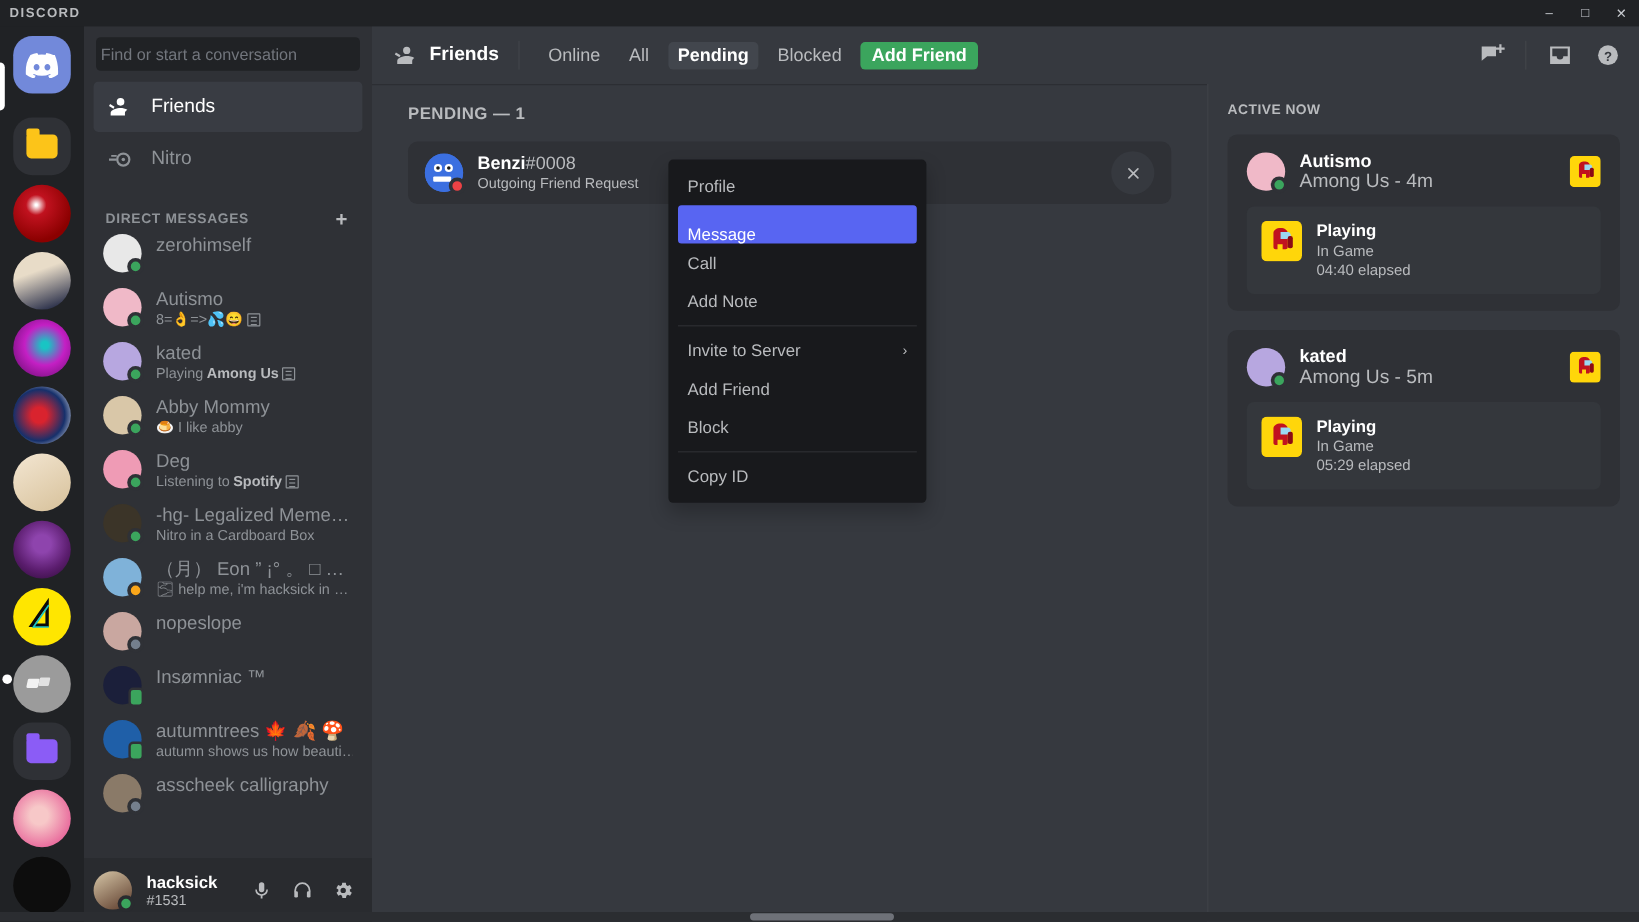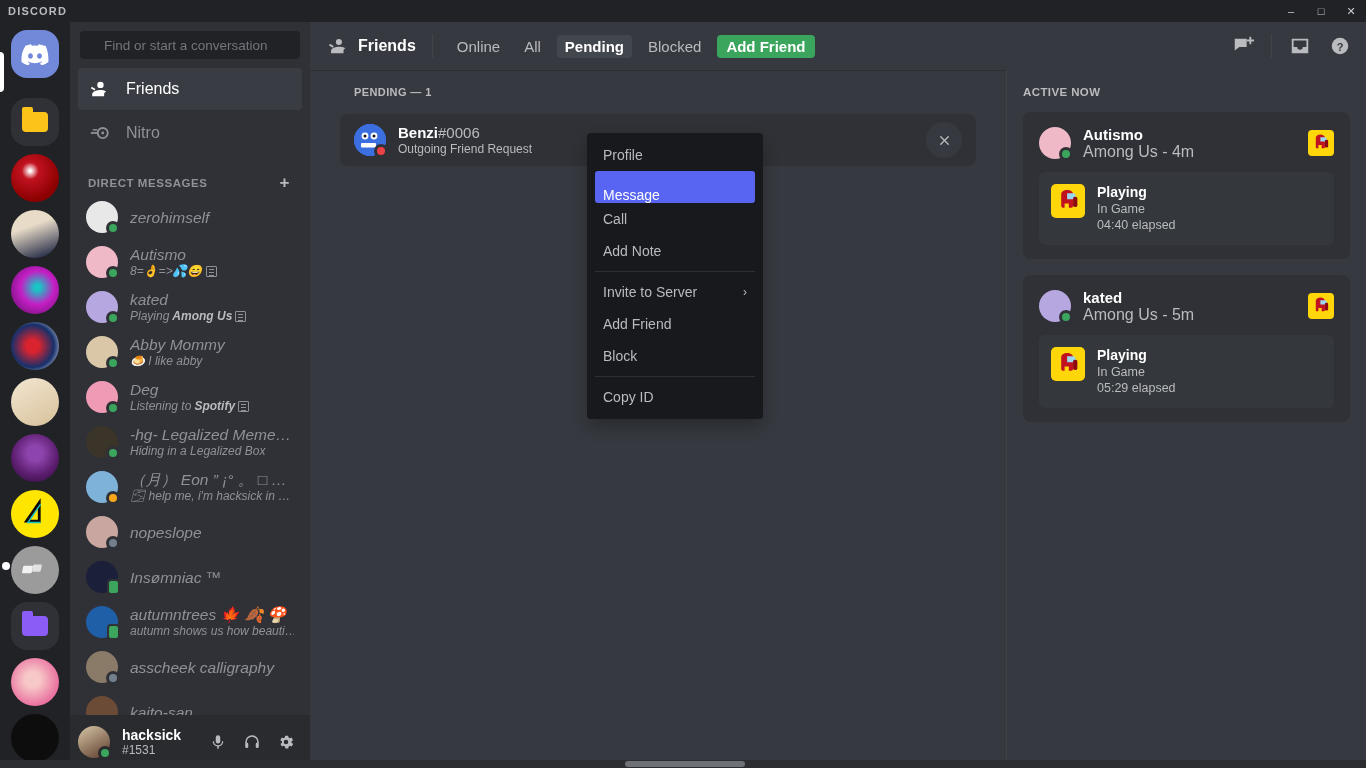--- a/index.html
+++ b/index.html
@@ -58,40 +58,40 @@
   .dlogo { width: 28px; height: 21px; }
 
   
   .sidebar {
     position: absolute; left: 70px; top: 22px; width: 240px; height: 746px;
     background: #2f3136; display: flex; flex-direction: column;
   }
   .search-wrap { height: 46px; display: flex; align-items: center; padding: 0 10px; flex: 0 0 auto;}
   .search-box {
     width: 100%; height: 28px; background: #202225; border-radius: 4px;
-    display: flex; align-items: center; padding: 0 24px;
+    display: flex; align-items: center; padding: 0 4px;
     color: #72767d; font-size: 13.5px;
   }
   .nav-list { flex: 1 1 auto; overflow: hidden; padding: 0 8px; }
   .nav-row {
     height: 42px; border-radius: 4px; display: flex; align-items: center;
     padding: 0 10px; color: #8e9297; font-size: 16px; margin-bottom: 2px;
   }
   .nav-row.active { background: #393c43; color: #fff; }
   .nav-ico { width: 24px; height: 24px; margin-right: 14px; flex:0 0 auto;
              display:flex; align-items:center; justify-content:center; }
   .dm-header {
     display: flex; align-items: center; justify-content: space-between;
     padding: 18px 10px 4px 10px; color: #8e9297;
     font-size: 11.5px; font-weight: bold; letter-spacing: .55px;
   }
   .dm-plus { font-size: 17px; color: #b9bbbe; line-height: 1; padding: 0 2px;}
   .dm-row {
-    height: 44px; border-radius: 4px; display: flex; align-items: center;
-    padding: 0 8px; margin-bottom: 1px; font-style: italic;
+    height: 44px; border-radius: 4px; display: flex; 
+    padding: 0 8px; margin-bottom: 1px;
   }
   .av-wrap { position: relative; width: 32px; height: 32px; flex: 0 0 auto; margin-right: 12px; }
   .av {
     width: 32px; height: 32px; border-radius: 50%; overflow: hidden;
     background: #5865f2; display:block;
   }
   .status-dot {
     position: absolute; right: -2px; bottom: -2px; width: 14px; height: 14px;
     border-radius: 50%; border: 3px solid #2f3136; background: #3ba55d;
   }
@@ -144,23 +144,22 @@
     color: #b9bbbe; font-size: 15px; padding: 3px 8px; border-radius: 4px; margin-right: 8px;
   }
   .tab.active { background: #42464d; color: #fff; font-weight: bold; }
   .tab.primary { background: #3ba55d; color: #fff; font-weight: bold; padding: 3px 9px; }
   .top-right { margin-left: auto; display: flex; align-items: center; gap: 4px; }
   .tr-btn { width: 36px; height: 32px; display: flex; align-items: center; justify-content: center; color: #b9bbbe; }
 
   .body { flex: 1 1 auto; display: flex; min-height: 0; }
   .friends-col { flex: 1 1 auto; padding: 16px 30px 0 30px; min-width:0; }
   .section-label {
-    color: #b9bbbe; font-size: 11px; font-weight: bold; letter-spacing: .4px;
+    color: #b9bbbe; font-size: 14px; font-weight: bold; letter-spacing: .4px;
     margin-bottom: 16px;
-    margin-left: 14px;
   }
   .friend-row {
     background: #2f3136; border-radius: 8px; height: 52px;
     display: flex; align-items: center; padding: 0 14px;
   }
   .friend-row .av-wrap { width: 32px; height: 32px; }
   .friend-row .av-wrap .status-dot { border-color: #2f3136; }
   .fr-name { color: #fff; font-size: 15px; font-weight: bold; line-height: 18px; }
   .fr-name span { color: #b9bbbe; font-weight: normal; }
   .fr-sub { color: #b9bbbe; font-size: 12px; line-height: 15px; }
@@ -182,25 +181,24 @@
   .an-name { color: #fff; font-size: 15px; font-weight: bold; line-height: 18px;}
   .an-sub { color: #b9bbbe; font-size: 16px; line-height: 16px;}
   .an-gameico { margin-left: auto; width: 26px; height: 26px; border-radius: 4px; overflow:hidden;}
   .an-inner { background: #34373c; border-radius: 6px; margin-top: 12px; padding: 12px; display: flex; align-items: flex-start;}
   .an-inner .gico { width: 34px; height: 34px; border-radius: 5px; margin-right: 12px; overflow:hidden; flex:0 0 auto;}
   .an-playing { color: #fff; font-size: 14px; font-weight: bold; line-height: 17px;}
   .an-line { color: #b9bbbe; font-size: 12.5px; line-height: 16px;}
 
   
   .ctx {
-    position: absolute; left: 557px; top: 133px; width: 176px;
+    position: absolute; left: 557px; top: 133px; width: 215px;
     background: #18191c; border-radius: 4px; padding: 6px 8px;
     box-shadow: 0 8px 16px rgba(0,0,0,.24);
     z-index: 50;
-    margin-left: 30px;
   }
   .ctx-item {
     height: 32px; display: flex; align-items: center; border-radius: 3px;
     color: #b9bbbe; font-size: 14px; padding: 0 8px;
   }
   .ctx-item.sel { background: #5865f2; color: #fff; align-items: flex-end; }
   .ctx-sep { height: 1px; background: #2d2f32; margin: 4px 0; }
   .ctx-arrow { margin-left: auto; font-size: 12px; }
 
   
@@ -349,21 +347,21 @@
             <div class="dm-sub">Listening to <b>Spotify</b><span class="note-ico"></span></div>
           </div>
         </div>
         <div class="dm-row">
           <div class="av-wrap">
             <div class="av" style="background: rgb(59, 52, 40);"></div>
             <div class="status-dot "></div>
           </div>
           <div class="dm-text">
             <div class="dm-name">-hg- Legalized Meme…</div>
-            <div class="dm-sub">Hiding in a Legalized Box</div>
+            <div class="dm-sub">Nitro in a Cardboard Box</div>
           </div>
         </div>
         <div class="dm-row">
           <div class="av-wrap">
             <div class="av" style="background: rgb(127, 178, 217);"></div>
             <div class="status-dot idle"></div>
           </div>
           <div class="dm-text">
             <div class="dm-name">（月） Eon ” ¡° 。 □ …</div>
             <div class="dm-sub">🌫 help me, i'm hacksick in …</div>
@@ -397,28 +395,20 @@
             <div class="dm-sub">autumn shows us how beauti…</div>
           </div>
         </div>
         <div class="dm-row">
           <div class="av-wrap">
             <div class="av" style="background: rgb(138, 122, 104);"></div>
             <div class="status-dot offline"></div>
           </div>
           <div class="dm-text">
             <div class="dm-name">asscheek calligraphy</div>
-          </div>
-        </div>
-        <div class="dm-row">
-          <div class="av-wrap">
-            <div class="av" style="background: rgb(107, 74, 54);"></div>
-          </div>
-          <div class="dm-text">
-            <div class="dm-name">kaito-san</div>
           </div>
         </div>
       </div>
   </div>
 
   <div class="user-panel">
     <div class="av-wrap">
       <div class="av" style="background:linear-gradient(150deg,#d7c7a8,#5b3a2a);"></div>
       <div class="status-dot"></div>
     </div>
@@ -506,21 +496,21 @@
                 <circle cx="20" cy="12" r="3.4" fill="#fff"></circle>
               <circle cx="11" cy="12" r="1.5" fill="#1a1a1a"></circle>
                 <circle cx="20" cy="12" r="1.5" fill="#1a1a1a"></circle>
               <rect x="7" y="19" width="15" height="4.5" rx="1" fill="#fff"></rect>
             </svg>
           </div>
           <div class="status-dot dnd"></div>
         </div>
         <div>
           <div class="fr-name">
-            <span style="color:#fff;font-weight:bold;">Benzi</span><span>#0006</span>
+            <span style="color:#fff;font-weight:bold;">Benzi</span><span>#0008</span>
           </div>
           <div class="fr-sub">Outgoing Friend Request</div>
         </div>
         <div class="fr-x">
           <svg viewBox="0 0 24 24" width="15" height="15">
             <path stroke="#b9bbbe" stroke-width="2.2" stroke-linecap="round" d="M6 6l12 12M18 6L6 18"></path>
           </svg>
         </div>
       </div>
     </div>

